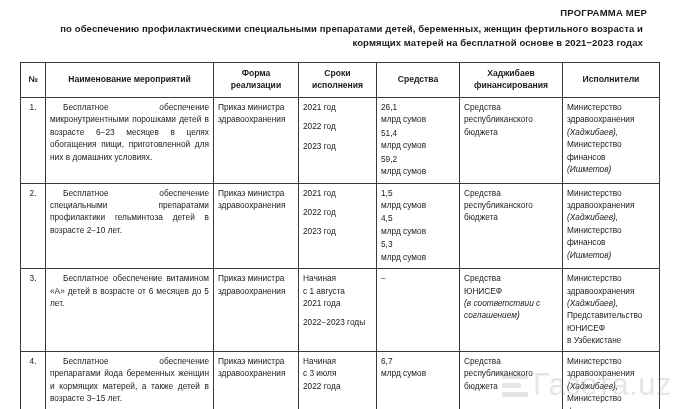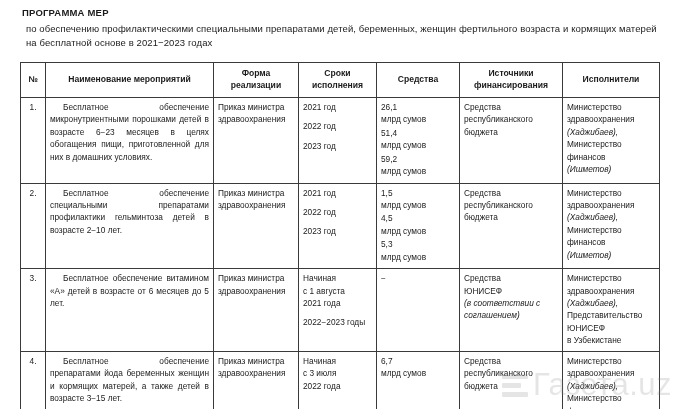--- a/index.html
+++ b/index.html
@@ -49,32 +49,32 @@
   .watermark .wm-text {
     font-size: 31px;
     letter-spacing: 0.5px;
     color: #8e8e8e;
     font-family: Liberation Sans, sans-serif;
     white-space: nowrap;
   }
 
   
   .doc-head {
-    padding: 6px 18px 0 22px;
-    text-align: left;
+    padding: 6px 33px 0 22px;
+    text-align: right;
   }
   .doc-title {
     font-size: 9.5px;
     font-weight: bold;
     line-height: 1.45;
     letter-spacing: 0.2px;
   }
   .doc-subtitle {
     font-size: 9.5px;
-    font-weight: normal;
+    font-weight: bold;
     line-height: 1.5;
     letter-spacing: 0.1px;
     margin-top: 2px;
     padding: 0 4px;
   }
 
   
   .table-wrap {
     position: absolute;
     left: 20px;
@@ -176,21 +176,21 @@
         <th>
           <span class="stack-line">Форма</span>
           <span class="stack-line">реализации</span>
         </th>
         <th>
           <span class="stack-line">Сроки</span>
           <span class="stack-line">исполнения</span>
         </th>
         <th>Средства</th>
         <th>
-          <span class="stack-line">Источники</span>
+          <span class="stack-line">Хаджибаев</span>
           <span class="stack-line">финансирования</span>
         </th>
         <th>Исполнители</th>
       </tr>
     </thead>
     <tbody id="tbody">
         <tr class="row-h1">
           <td class="num">1.</td>
           <td class="name"><span class="indent">Бесплатное обеспечение микронутриентными порошками детей в возрасте 6−23 месяцев в целях обогащения пищи, приготовленной для них в домашних условиях.</span></td>
           <td class="form">

